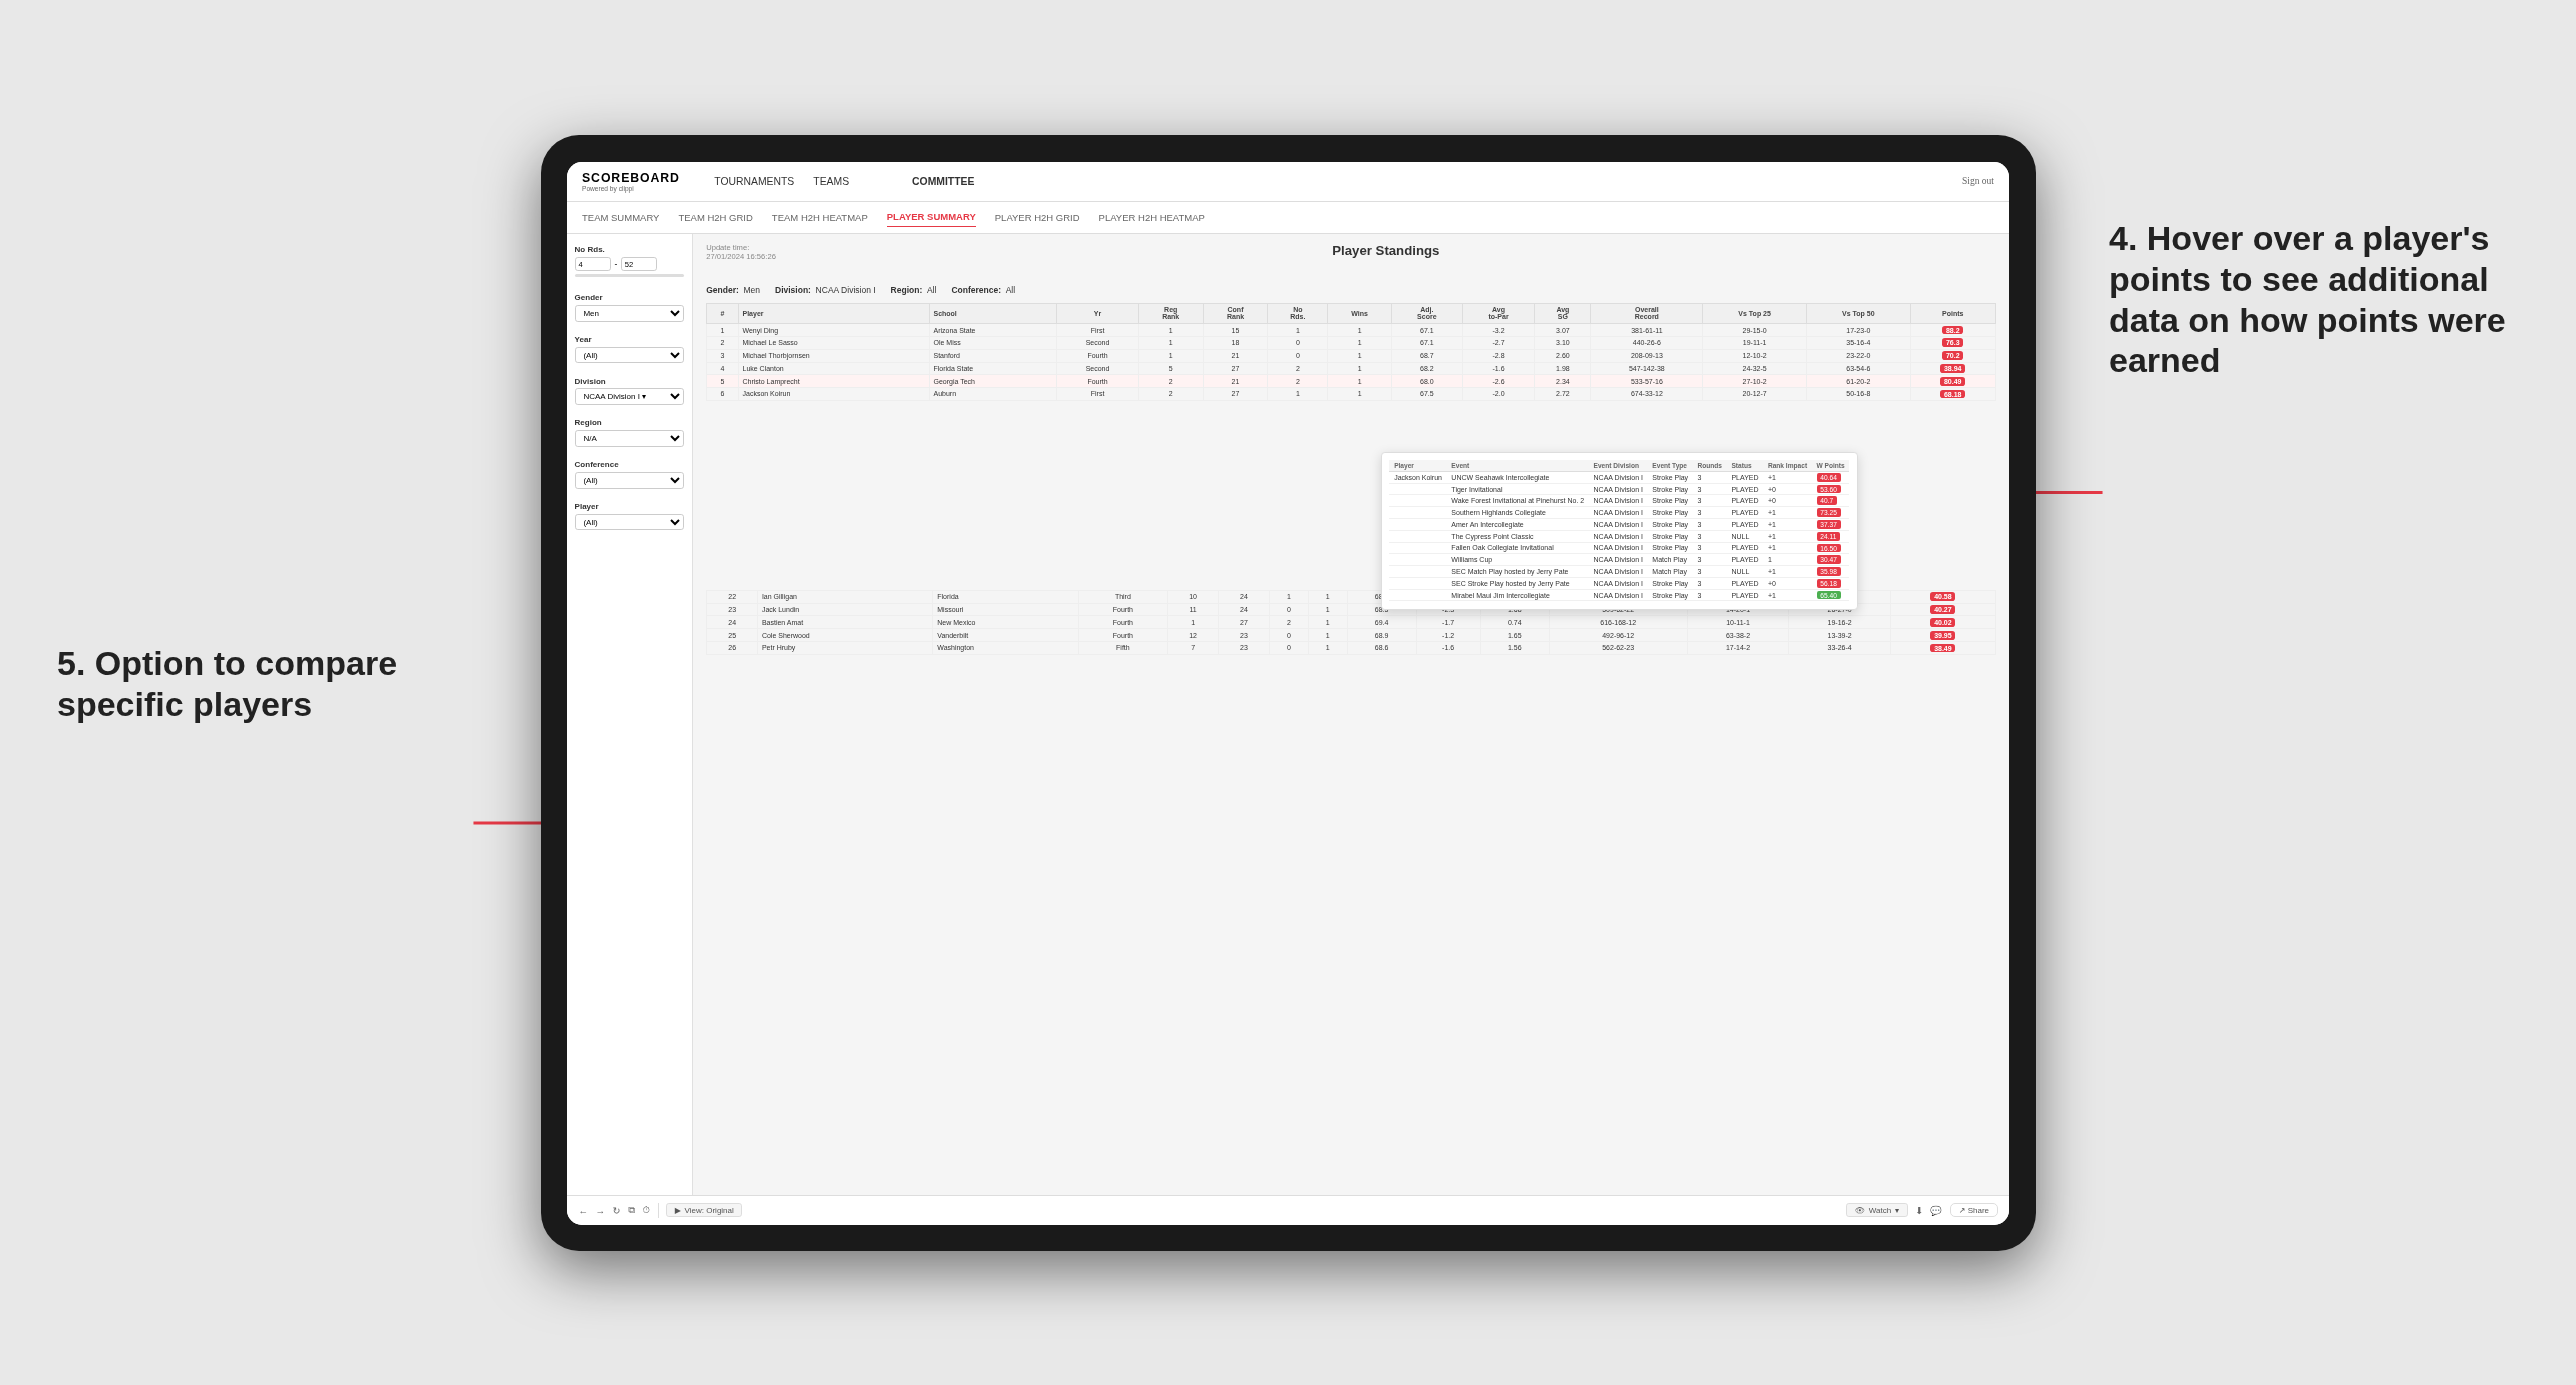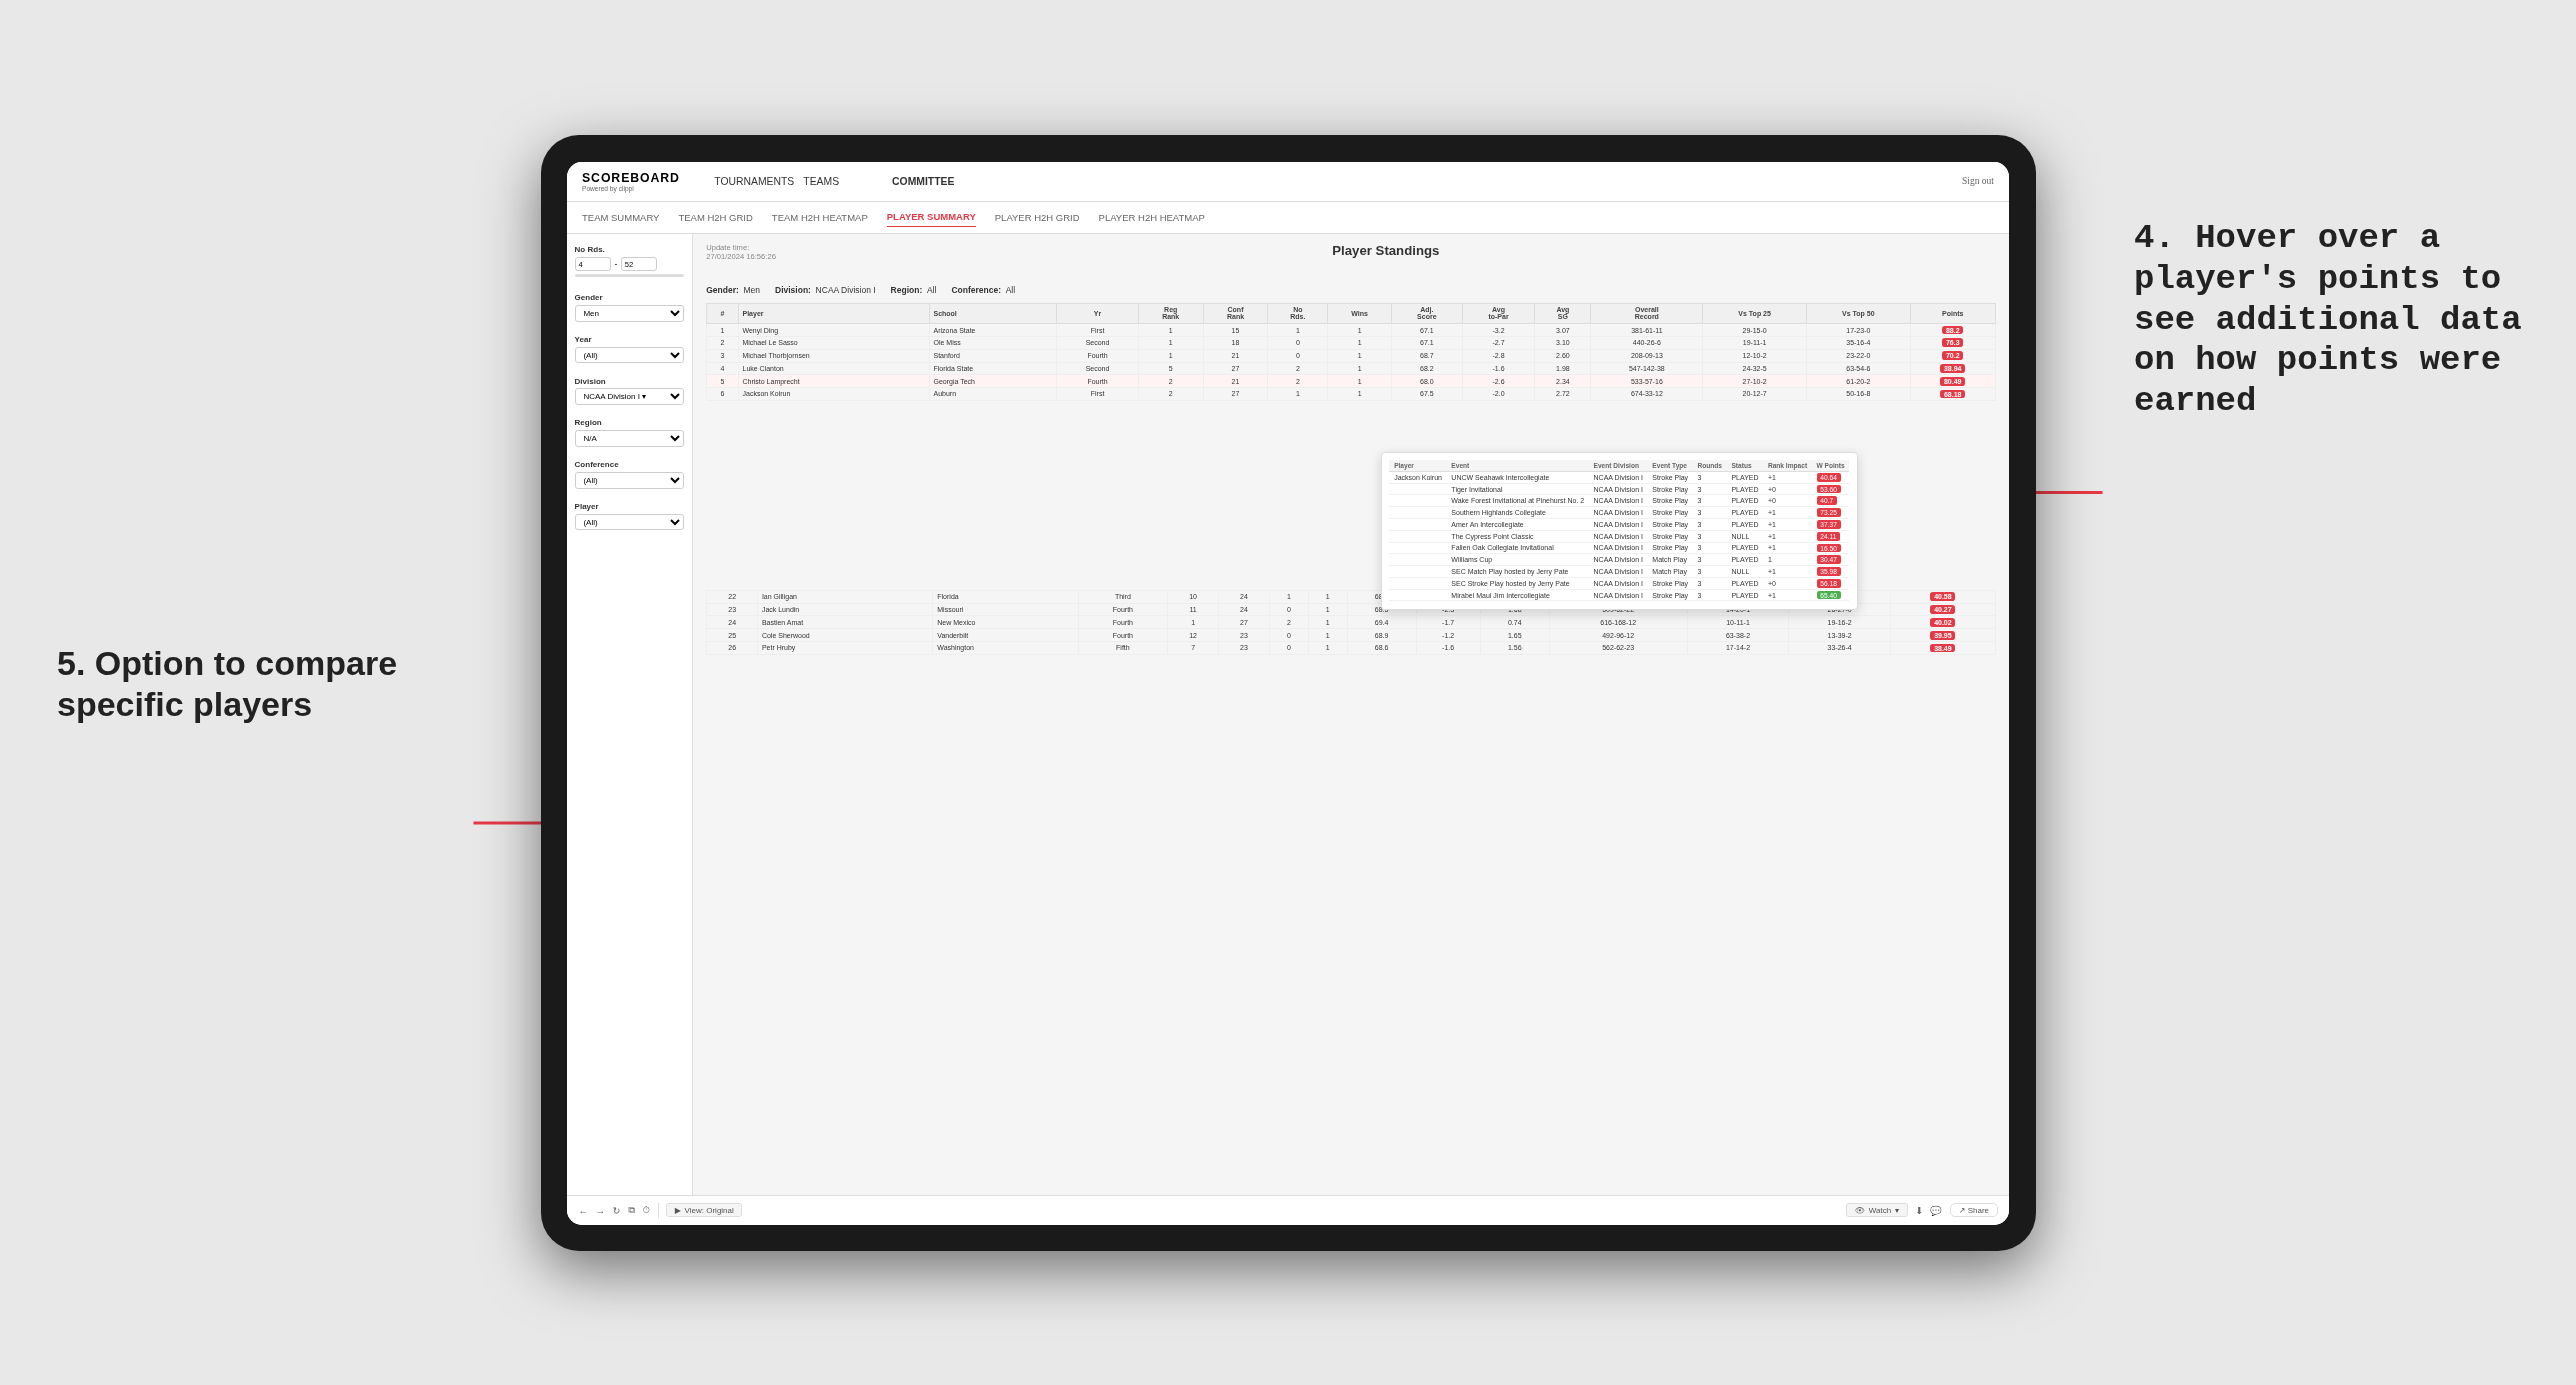--- a/index.html
+++ b/index.html
@@ -69,21 +69,21 @@
       color: #000;
     }
 
     .logo-sub {
       font-size: 6.6px;
       color: #666;
     }
 
     .nav-items {
       display: flex;
-      gap: 9px;
+      gap: 19px;
       flex: 1;
     }
 
     .nav-item {
       font-size: 10.4px;
       color: #333;
       cursor: pointer;
       padding: 3.8px 0;
     }
 
@@ -383,24 +383,23 @@
       line-height: 1.2;
     }
 
     .annotation-left {
       left: 57px;
       top: 643px;
       width: 341px;
     }
 
     .annotation-right {
-      right: 45px;
+      right: 70px;
       top: 218px;
       width: 397px;
-      font-family: Liberation Mono, monospace;
     }
 
     
     .arrow-img {
       position: absolute;
     }
 
     .highlighted-row {
       background: #fff3f3 !important;
     }

